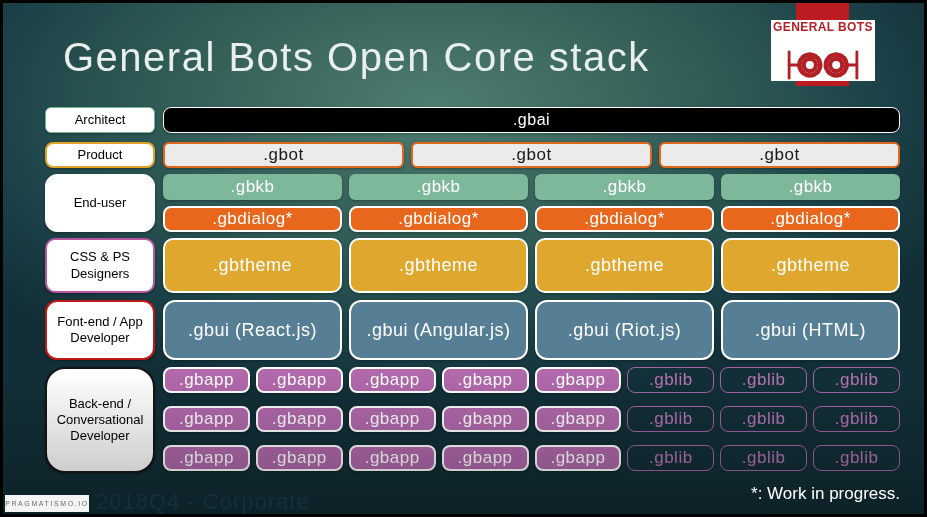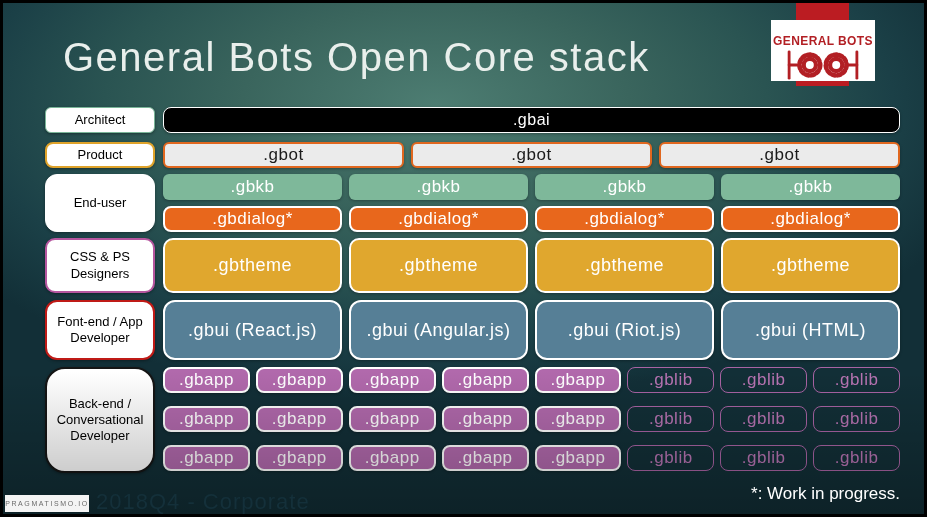--- a/index.html
+++ b/index.html
@@ -15,21 +15,21 @@
     content:""; position:absolute; inset:0; pointer-events:none;
     background:linear-gradient(to bottom, rgba(0,0,0,0) 72%, rgba(0,0,0,.28) 100%);
   }
   .title {
     position:absolute; left:60px; top:32px; margin:0;
     font-size:40px; font-weight:400; letter-spacing:1.5px; color:#e9efec;
   }
   
   .logo-strip { position:absolute; left:793px; top:0; width:53px; height:83px; background:#bb1c22; }
   .logo-card  { position:absolute; left:768px; top:17px; width:104px; height:61px; background:#fff;
-                display:flex; flex-direction:column; align-items:center; justify-content:flex-end; gap:1px; z-index:2; }
+                display:flex; flex-direction:column; align-items:center; justify-content:space-between; gap:1px; z-index:2; }
   .logo-text  { color:#b21f24; font-weight:bold; font-size:12px; letter-spacing:.4px; }
   
   .row { position:absolute; left:42px; width:855px; }
   .row-label {
     position:absolute; left:0; top:0; bottom:0; width:110px; box-sizing:border-box;
     background:#fff; color:#000; display:flex; align-items:center; justify-content:center;
     text-align:center; font-size:13px; line-height:1.25; padding:2px 6px;
     box-shadow:0 1px 3px rgba(0,0,0,.35);
   }
   .row-content { position:absolute; left:118px; right:0; top:0; bottom:0; display:flex; gap:7px; }

